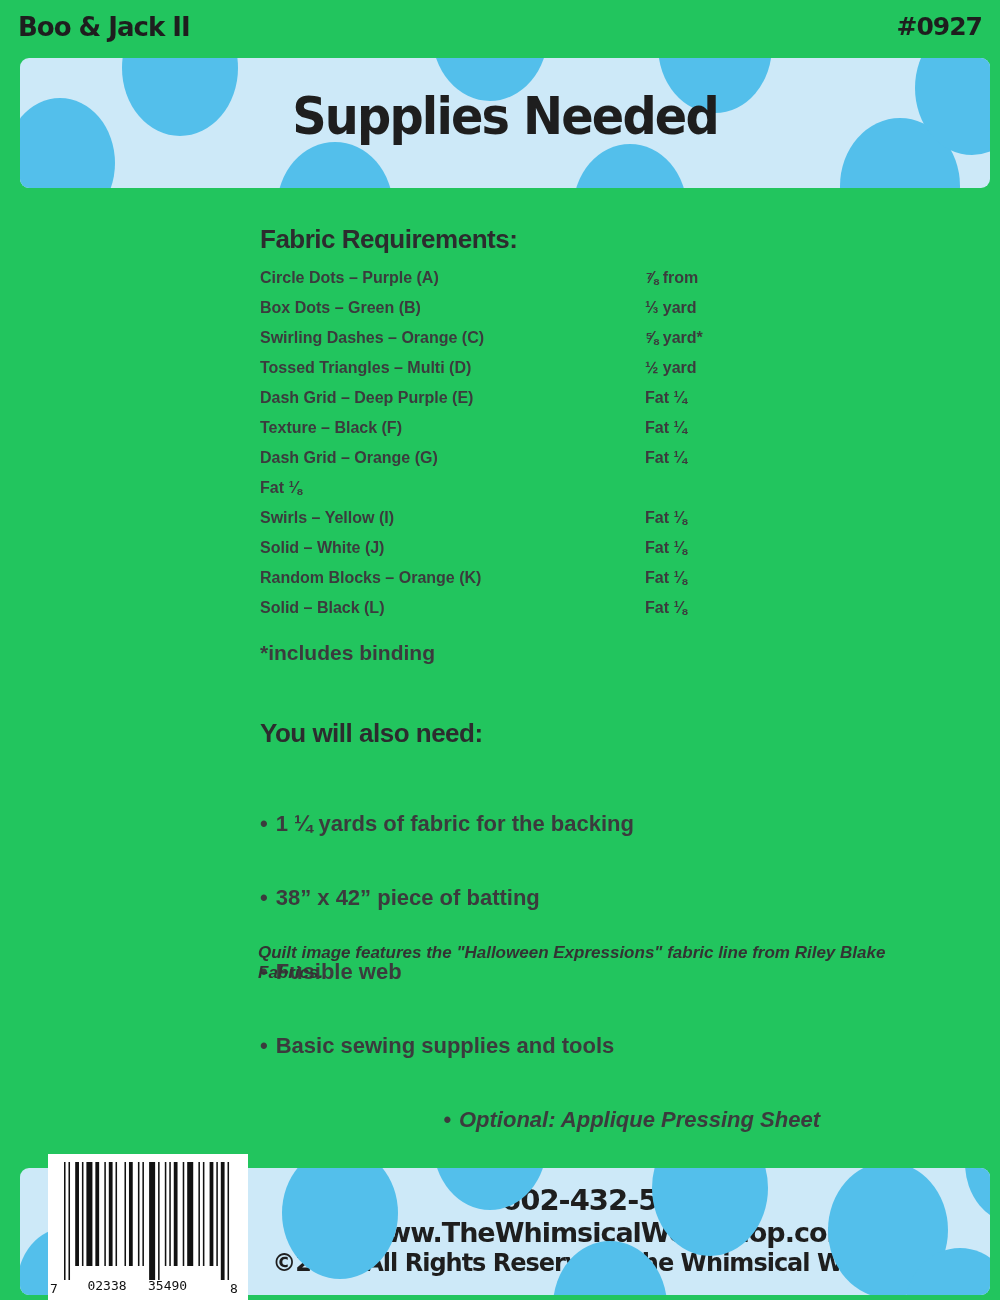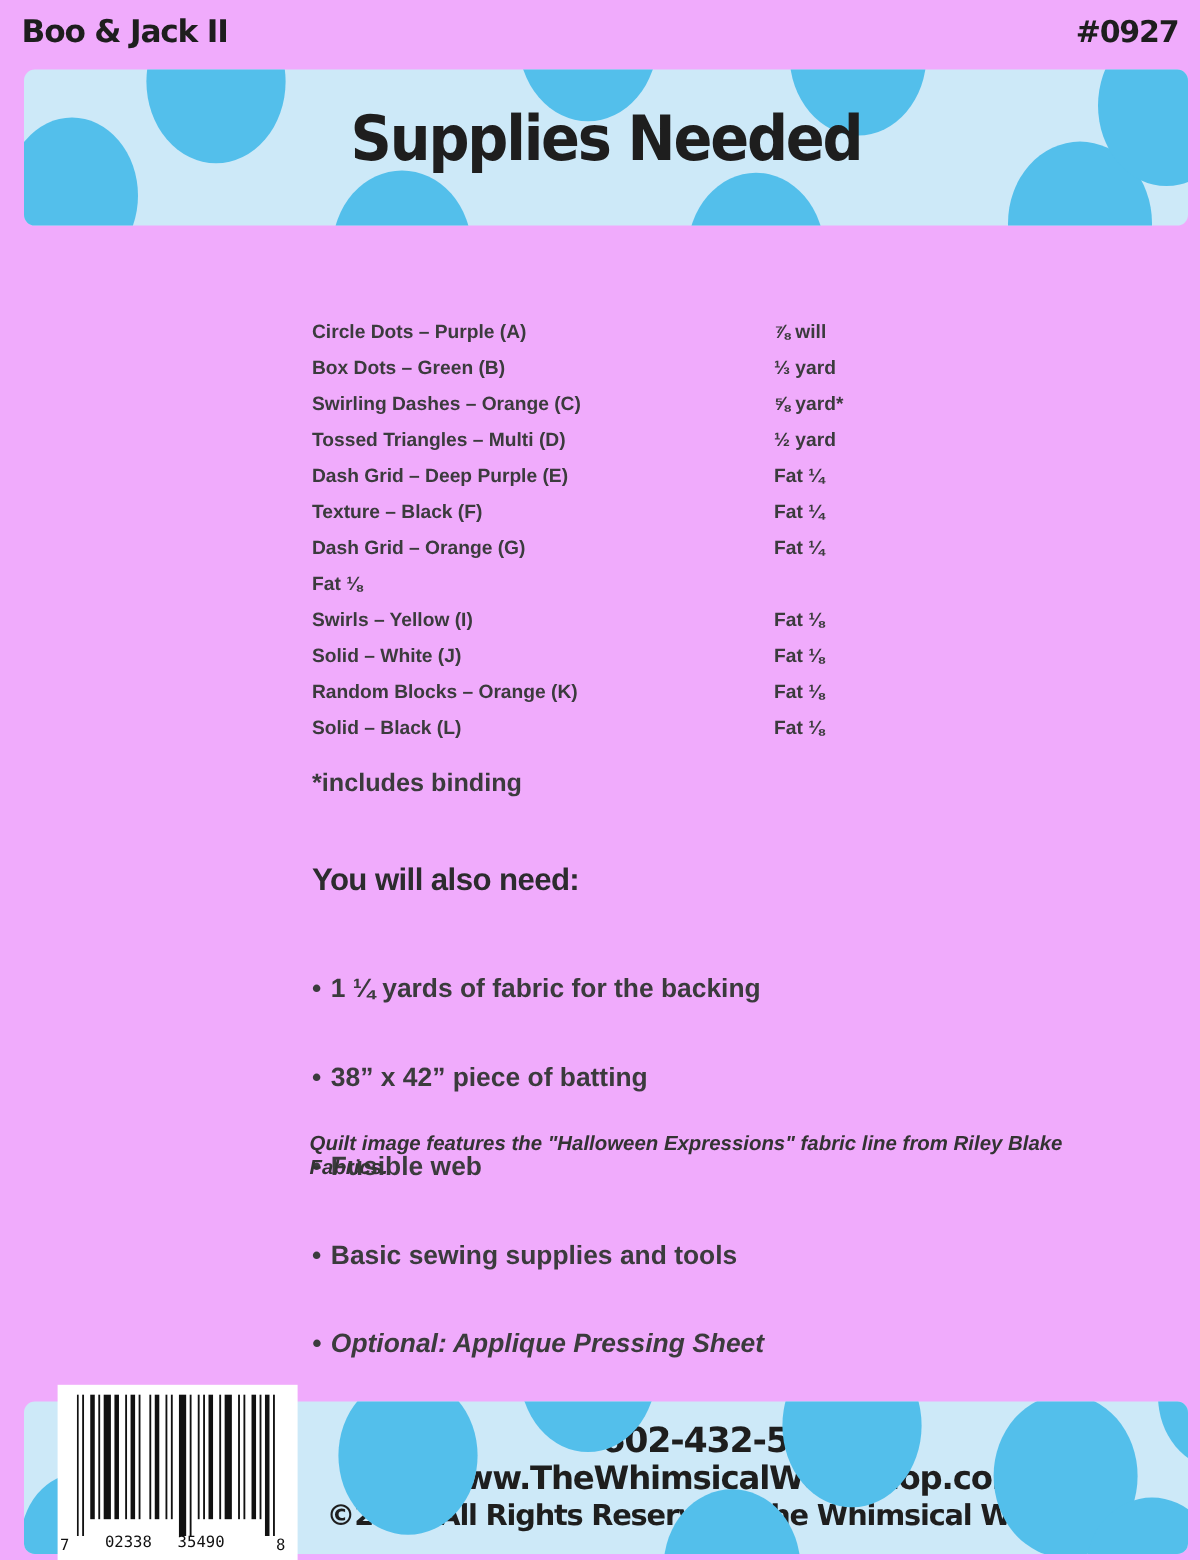--- a/index.html
+++ b/index.html
@@ -1,17 +1,17 @@
 <!DOCTYPE html>
 <html><head>
 <meta charset="utf-8">
 <style>
   html,body{margin:0;padding:0;background:#888;}
   .page{
-    position:relative;width:1000px;height:1300px;background:#f0abfc;
+    position:relative;width:1000px;height:1300px;background:#22c55e;
     margin:0 auto;overflow:hidden;
     font-family:"Liberation Sans","DejaVu Sans",sans-serif;color:#3b3b3d;
   }
   
   .comic{font-family:"DejaVu Sans","Liberation Sans",sans-serif;font-weight:800;color:#1e1e1e;letter-spacing:-1px;}
 
   .pattern-name{position:absolute;left:18px;top:12px;font-size:26px;}
   .pattern-number{position:absolute;right:18px;top:12px;font-size:25px;}
 
   .banner{
@@ -37,21 +37,21 @@
   .fr-list{position:absolute;left:260px;top:263px;width:520px;}
   .fr-row{display:flex;height:30px;line-height:30px;font-size:16px;font-weight:bold;}
   .fr-name{width:385px;flex:none;}
   .fr-amount{flex:none;}
 
   .footnote{position:absolute;left:260px;top:641px;font-size:21px;font-weight:bold;}
 
   .bullets{position:absolute;left:260px;top:765px;width:560px;}
   .bullet-item{height:30px;line-height:30px;font-size:22px;font-weight:bold;margin-top:44px;}
   .bullet-item .b{margin-right:8px;}
-  .bullet-item.italic{font-style:italic;}
+  .bullet-item.italic{font-style:italic;text-align:right;}
 
   .fabric-note{
     position:absolute;left:258px;top:943px;width:680px;
     font-size:17px;font-style:italic;font-weight:600;color:#333;
   }
 
   .footer-text{position:absolute;left:248px;top:0;width:680px;text-align:center;}
   .footer-phone{margin-top:16px;font-size:29px;line-height:33px;}
   .footer-web{font-size:27px;line-height:31px;}
   .footer-copy{font-size:24px;line-height:30px;}
@@ -89,25 +89,26 @@
       <div class="dot" style="left: 102px; top: -58px; width: 116px; height: 136px; background: rgb(83, 191, 235);"></div>
       <div class="dot" style="left: 257px; top: 84px; width: 116px; height: 132px; background: rgb(83, 191, 235);"></div>
       <div class="dot" style="left: 412px; top: -93px; width: 116px; height: 136px; background: rgb(83, 191, 235);"></div>
       <div class="dot" style="left: 553px; top: 86px; width: 114px; height: 132px; background: rgb(83, 191, 235);"></div>
       <div class="dot" style="left: 638px; top: -79px; width: 114px; height: 134px; background: rgb(83, 191, 235);"></div>
       <div class="dot" style="left: 820px; top: 60px; width: 120px; height: 136px; background: rgb(83, 191, 235);"></div>
       <div class="dot" style="left: 895px; top: -37px; width: 114px; height: 134px; background: rgb(83, 191, 235);"></div>
       <div class="banner-title comic">Supplies Needed</div>
     </div>
 
+  <div class="content-heading" id="fr-heading">Fabric Requirements:</div>
 
   <div class="fr-list">
     <div class="fr-row">
         <span class="fr-name">Circle Dots – Purple (A)</span>
-        <span class="fr-amount">⅞ will</span>
+        <span class="fr-amount">⅞ from</span>
       </div>
     <div class="fr-row">
         <span class="fr-name">Box Dots – Green (B)</span>
         <span class="fr-amount">⅓ yard</span>
       </div>
     <div class="fr-row">
         <span class="fr-name">Swirling Dashes – Orange (C)</span>
         <span class="fr-amount">⅝ yard*</span>
       </div>
     <div class="fr-row">

